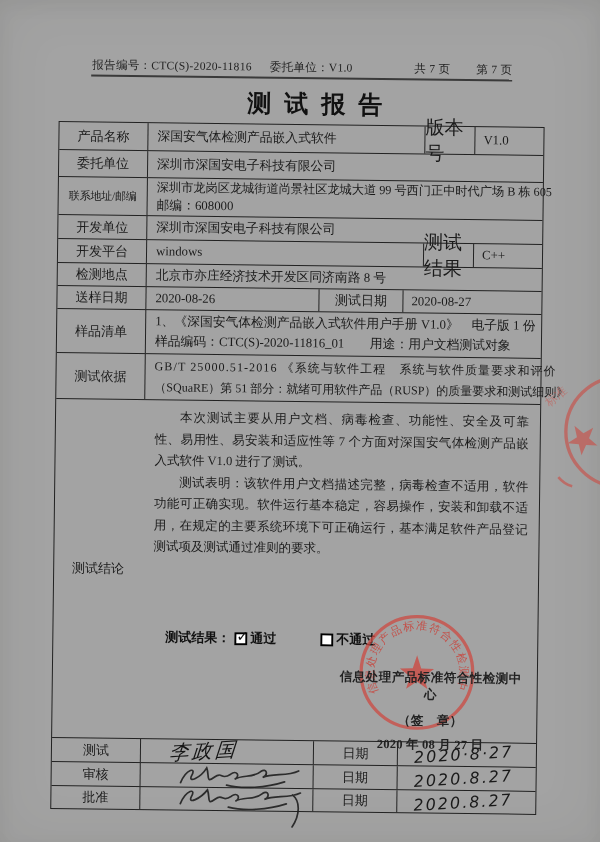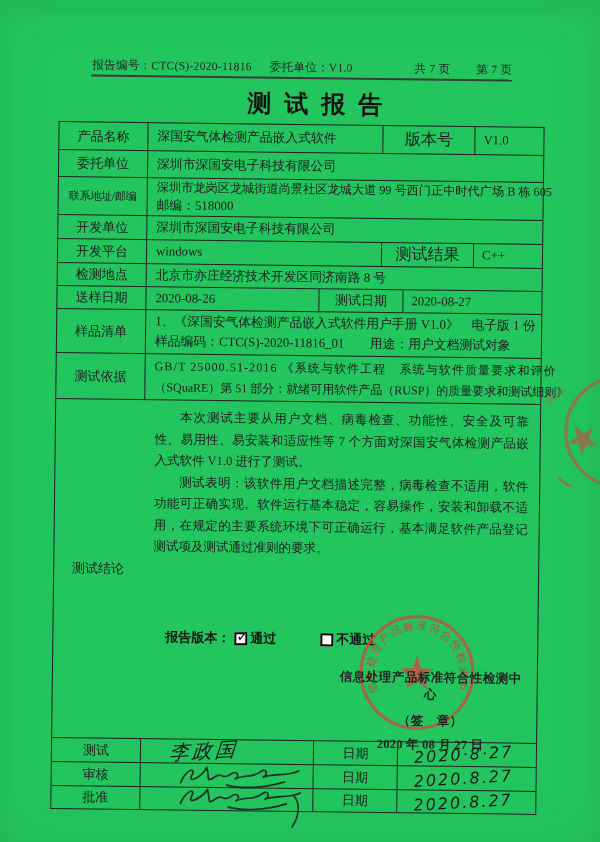--- a/index.html
+++ b/index.html
@@ -4,21 +4,21 @@
 <style>
   * { box-sizing: border-box; margin: 0; padding: 0; }
   html,body { width:600px; height:842px; }
   body {
     overflow:hidden;
     background:#f3f2ef;
     font-family:"Liberation Serif","DejaVu Serif",serif;
     color:#1b1b1b;
   }
   .page {
-    position:absolute; inset:0; background:#22c55e;
+    position:absolute; inset:0; background:#a3a3a3;
     box-shadow: inset 0 0 55px rgba(70,62,52,.08), inset 0 6px 18px rgba(0,0,0,.05);
     overflow:hidden;
   }
   .tilt { position:absolute; inset:0; transform:rotate(0.7deg); transform-origin:300px 420px; }
 
   
   .hdr {
     position:absolute; left:88px; top:60px; width:420px;
     display:flex; justify-content:space-between; align-items:baseline;
     font-size:11.5px; letter-spacing:.3px; color:#222;
@@ -38,21 +38,21 @@
     position:absolute; left:55px; top:124px; width:486px;
     border:1.7px solid #222; background:transparent;
   }
   .trow { display:flex; width:100%; }
   .trow + .trow { border-top:1.4px solid #222; }
   .cell { display:flex; align-items:center; min-width:0; }
   .cell + .cell { border-left:1.4px solid #222; }
   .lbl  { width:88px; justify-content:center; text-align:center; font-size:13px; flex:none; }
   .lbl.small { font-size:11px; letter-spacing:-.2px; }
   .val  { flex:1; padding:0 9px; font-size:12.8px; }
-  .sub  { width:92px; justify-content:center; font-size:16px; flex:none; }
+  .sub  { width:50px; justify-content:center; font-size:19px; flex:none; }
   .subv { width:69px; padding:0 8px; font-size:12.8px; flex:none; }
   .dlbl { width:84px; justify-content:center; font-size:13px; flex:none; }
   .dval { width:139px; padding:0 8px; font-size:12.8px; flex:none; }
 
   .r1{height:27px}.r2{height:27px}.r3{height:38px}.r4{height:24px}.r5{height:24px}
   .r6{height:23px}.r7{height:23px}.r8{height:44px}.r9{height:46px}
   .r10{height:339px}.r11{height:24px}.r12{height:24px}.r13{height:23px}
 
   .val.multi { flex-direction:column; align-items:flex-start; justify-content:center; line-height:17.5px; }
   .nowrap { white-space:nowrap; overflow:hidden; }
@@ -128,21 +128,21 @@
 
       <div class="trow r2">
         <div class="cell lbl">委托单位</div>
         <div class="cell val">深圳市深国安电子科技有限公司</div>
       </div>
 
       <div class="trow r3">
         <div class="cell lbl small">联系地址/邮编</div>
         <div class="cell val multi">
           <div class="nowrap addr1">深圳市龙岗区龙城街道尚景社区龙城大道 99 号西门正中时代广场 B 栋 605</div>
-          <div>邮编：518000</div>
+          <div>邮编：608000</div>
         </div>
       </div>
 
       <div class="trow r4">
         <div class="cell lbl">开发单位</div>
         <div class="cell val">深圳市深国安电子科技有限公司</div>
       </div>
 
       <div class="trow r5">
         <div class="cell lbl">开发平台</div>
@@ -181,21 +181,21 @@
 
       <div class="trow r10">
         <div class="cell lbl">测试结论</div>
         <div class="concl">
           <div class="concl-text">
             <p>本次测试主要从用户文档、病毒检查、功能性、安全及可靠性、易用性、易安装和适应性等 7 个方面对深国安气体检测产品嵌入式软件 V1.0 进行了测试。</p>
             <p>测试表明：该软件用户文档描述完整，病毒检查不适用，软件功能可正确实现。软件运行基本稳定，容易操作，安装和卸载不适用，在规定的主要系统环境下可正确运行，基本满足软件产品登记测试项及测试通过准则的要求。</p>
           </div>
 
           <div class="result-line">
-            <span>报告版本：</span>
+            <span>测试结果：</span>
             <span class="cbx">
                 <span class="tick">✓</span>
               </span>
             <span>通过</span>
             <span class="gap40"></span>
             <span class="cbx"></span>
             <span>不通过</span>
           </div>
 
           <svg class="stamp" viewBox="0 0 140 140">

